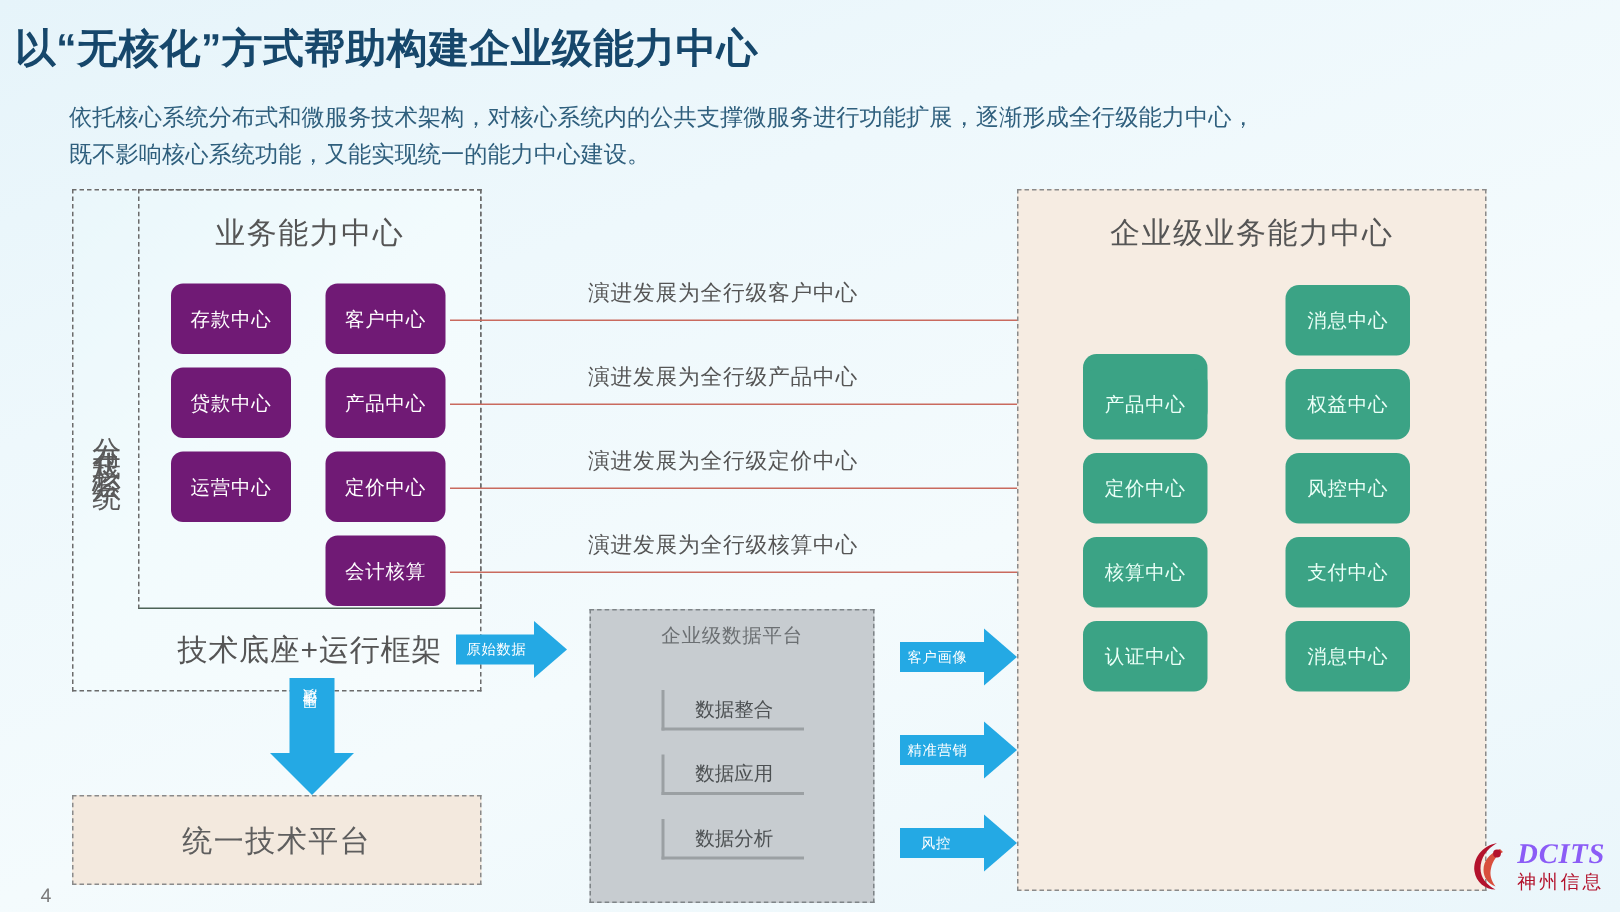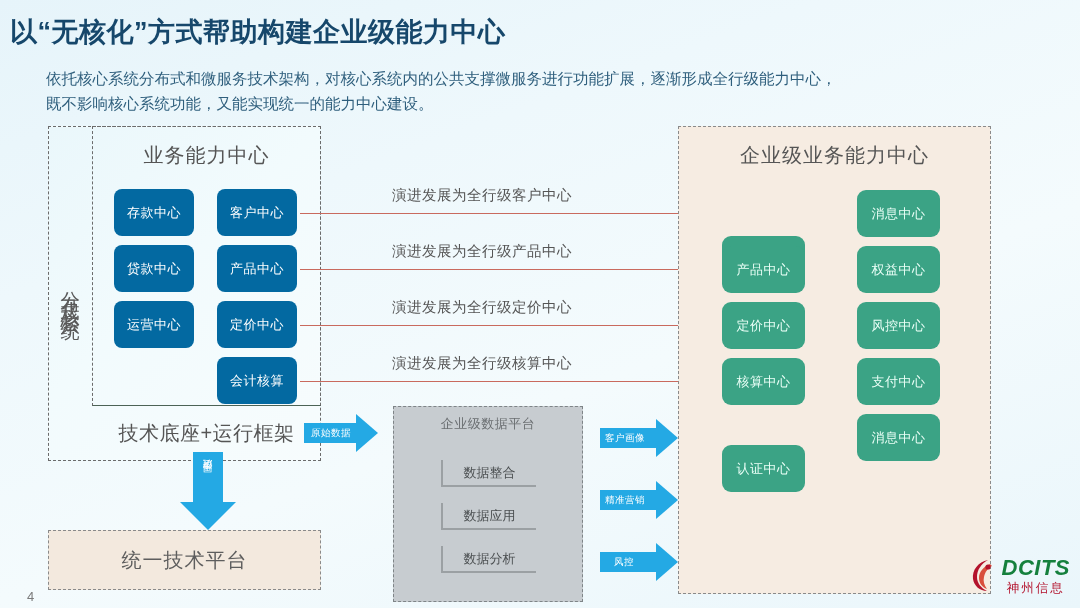--- a/index.html
+++ b/index.html
@@ -97,21 +97,21 @@
     color: #555555;
     letter-spacing: 1px;
   }
 
   
   .bluebox {
     position: absolute;
     width: 80px;
     height: 47px;
     border-radius: 8px;
-    background: #0369a1;
+    background: #701a75;
     color: #ffffff;
     font-size: 13px;
     display: flex;
     align-items: center;
     justify-content: center;
     letter-spacing: 0.5px;
   }
   .tech-base {
     position: absolute;
     left: 92px;
@@ -311,32 +311,32 @@
     position: absolute;
     right: 10px;
     bottom: 14px;
     display: flex;
     align-items: center;
     gap: 4px;
   }
   .logo-mark { width: 30px; height: 34px; }
   .logo-text { display: flex; flex-direction: column; line-height: 1; }
   .logo-en {
-    font-size: 22px;
+    font-size: 19px;
     font-weight: bold;
-    color: #15803d;
+    color: #8b5cf6;
     letter-spacing: 0.5px;
     font-style: italic;
+    font-family: Liberation Serif, serif;
   }
   .logo-cn {
     font-size: 12.5px;
     color: #b3122c;
     letter-spacing: 2px;
     margin-top: 3px;
-    text-align: center;
   }
 </style>
 </head>
 <body>
 
 <div id="slide">
 
   <div class="slide-title">以“无核化”方式帮助构建企业级能力中心</div>
   <div class="slide-subtitle">
     <span class="ln">依托核心系统分布式和微服务技术架构，对核心系统内的公共支撑微服务进行功能扩展，逐渐形成全行级能力中心，</span>
@@ -375,21 +375,21 @@
   <div class="evo-line" style="left:300px; top:381px; width:422px;"></div>
   <div class="evo-head" style="left:718px; top:378px;"></div>
 
   <div class="ent-outer"></div>
   <div class="ent-title">企业级业务能力中心</div>
 
   <div class="greenbox" style="left:722px; top:190px;margin-top:46px;">用户中心</div>
   <div class="greenbox" style="left:722px; top:246px;">产品中心</div>
   <div class="greenbox" style="left:722px; top:302px;">定价中心</div>
   <div class="greenbox" style="left:722px; top:358px;text-align:center;">核算中心</div>
-  <div class="greenbox" style="left:722px; top:414px;margin-top:31px;">认证中心</div>
+  <div class="greenbox" style="left:722px; top:414px;">认证中心</div>
 
   <div class="greenbox" style="left:857px; top:190px;">消息中心</div>
   <div class="greenbox" style="left:857px; top:246px;">权益中心</div>
   <div class="greenbox" style="left:857px; top:302px;">风控中心</div>
   <div class="greenbox" style="left:857px; top:358px;">支付中心</div>
   <div class="greenbox" style="left:857px; top:414px;">消息中心</div>
 
   <div class="arrow-right" style="left:304px; top:414px; width:94px; height:38px;">
     <div class="shaft" style="top:9px; width:54px; height:20px;"></div>
     <div class="tip" style="left:52px; top:0;"></div>

